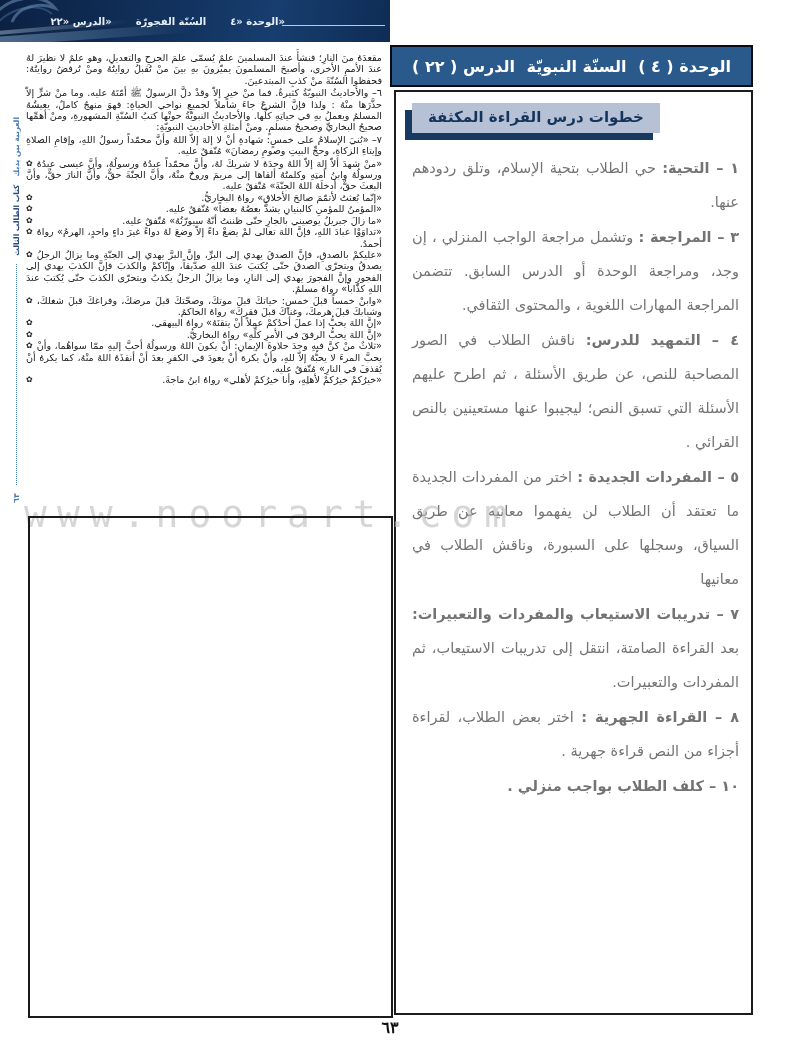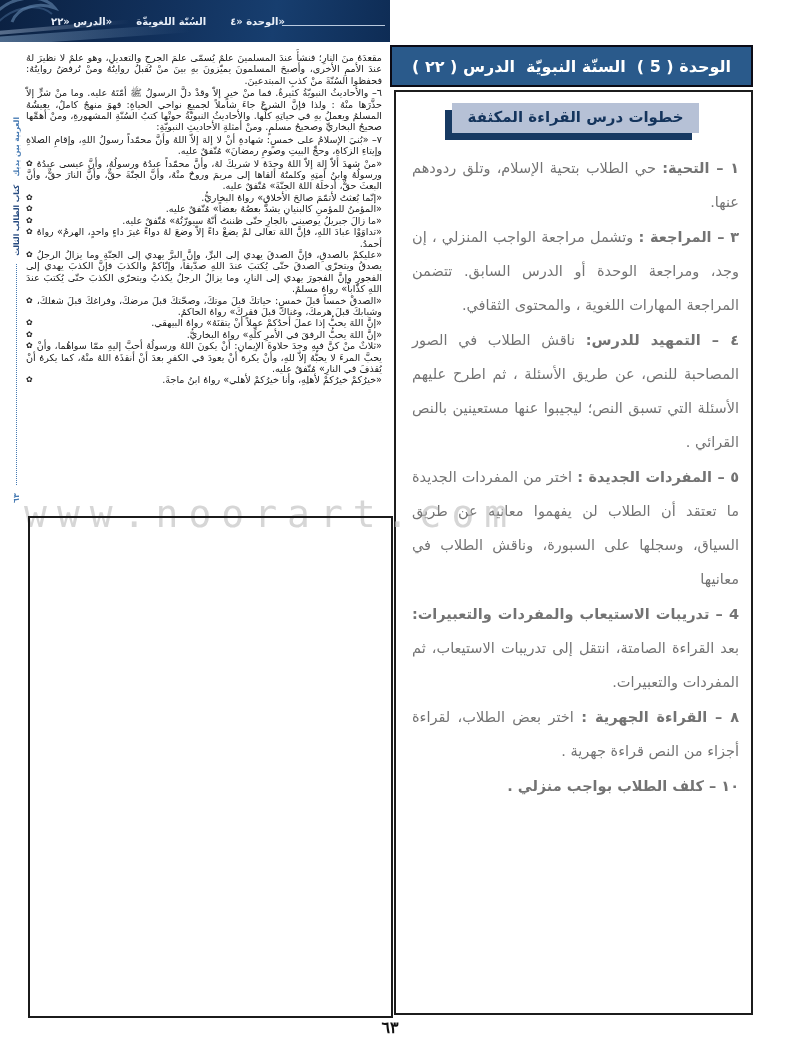--- a/index.html
+++ b/index.html
@@ -28,21 +28,21 @@
   .right-col{position:absolute;left:390px;top:45px;width:363px;direction:rtl;}
   .unit-header{height:38px;background:#2a5a8b;border:2px solid #0b0b16;
     display:flex;justify-content:space-between;align-items:center;
     padding:0 20px;color:#ffffff;font-weight:bold;font-size:16px;}
   .main-box{margin-top:3px;width:355px;height:921px;border:2px solid #1c1c1c;
     background:transparent;padding:0;position:relative;}
   .steps-wrap{padding:11px 12px 0 16px;}
   .steps-title{display:inline-block;background:#b6c1d6;color:#14345c;font-weight:bold;
     font-size:15px;padding:5px 16px 7px;box-shadow:-7px 7px 0 0 #173a63;
     margin:0 0 18px 0;}
-  .title-row{display:flex;justify-content:center;direction:rtl;}
+  .title-row{display:flex;justify-content:flex-end;direction:rtl;}
   .step{font-size:14.5px;line-height:34px;text-align:justify;color:#737373;margin-bottom:1px;}
   .step b{font-weight:bold;}
 
   
   .left-col{position:absolute;left:26px;top:52px;width:356px;direction:rtl;
     font-size:9.6px;line-height:11.4px;text-align:justify;color:#191919;z-index:2;}
   .left-col p{margin:0 0 1px 0;}
   .hadith{position:relative;margin:0;}
   .hadith .fl{float:left;font-size:8px;line-height:11px;color:#222;margin-right:4px;}
 
@@ -77,62 +77,62 @@
 
   <div class="top-bar">
     <svg width="90" height="42" viewBox="0 0 90 42">
       <path d="M-10 20 C 10 -8, 45 -6, 55 8 C 40 2, 18 6, 12 22" fill="none" stroke="rgba(130,170,210,0.45)" stroke-width="3"></path>
       <path d="M-8 30 C 8 6, 38 2, 52 14" fill="none" stroke="rgba(100,140,185,0.35)" stroke-width="2"></path>
     </svg>
     <div class="streak1"></div>
     <div class="streak2"></div>
     <div class="bar-text">
       <span>الوحدة «٤»</span>
-      <span>السُنّة اللغويةّة</span>
+      <span>السُنّة الفجورّة</span>
       <span>الدرس «٢٢»</span>
     </div>
     <div class="bar-line"></div>
   </div>
 
   <div class="left-col">
     <p>مقعدَهُ منَ النارِ؛ فنشأَ عندَ المسلمينَ علمٌ يُسمّى علمَ الجرحِ والتعديلِ، وهو علمٌ لا نظيرَ لهُ عندَ الأممِ الأخرى، وأصبحَ المسلمونَ يميّزونَ بهِ بينَ منْ تُقبلُ روايتُهُ ومنْ تُرفضُ روايتُهُ: فحفظوا السُنّةَ منْ كذبِ المبتدعينَ.</p>
     <p>٦– والأحاديثُ النبويّةُ كثيرةٌ. فما منْ خيرٍ إلاّ وقدْ دلَّ الرسولُ ﷺ أمّتَهُ عليه. وما منْ شرٍّ إلاّ حذَّرَها منْهُ : ولذا فإنَّ الشرعَ جاءَ شاملاً لجميعِ نواحي الحياةِ: فهوَ منهجٌ كاملٌ، يعيشُهُ المسلمُ ويعملُ بهِ في حياتِهِ كلِّها. والأحاديثُ النبويّةُ حوتْها كتبُ السُنّةِ المشهورةِ، ومنْ أهمِّها صحيحُ البخاريِّ وصحيحُ مسلمٍ. ومنْ أمثلةِ الأحاديثِ النبويّةِ:</p>
     <p>٧– «بُنيَ الإسلامُ على خمسٍ: شهادةِ أنْ لا إلهَ إلاّ اللهُ وأنَّ محمّداً رسولُ اللهِ، وإقامِ الصلاةِ وإيتاءِ الزكاةِ، وحجِّ البيتِ وصومِ رمضانَ» مُتّفقٌ عليه.</p>
 
     <div class="hadith"><span class="fl">✿</span><span>«منْ شهدَ ألاّ إلهَ إلاّ اللهُ وحدَهُ لا شريكَ لهُ، وأنَّ محمّداً عبدُهُ ورسولُهُ، وأنَّ عيسى عبدُهُ ورسولُهُ وابنُ أمتِهِ وكلمتُهُ ألقاها إلى مريمَ وروحٌ منْهُ، وأنَّ الجنّةَ حقٌّ، وأنَّ النارَ حقٌّ، وأنَّ البعثَ حقٌّ، أدخلَهُ اللهُ الجنّةَ» مُتّفقٌ عليه.</span></div>
     <div class="hadith"><span class="fl">✿</span><span>«إنّما بُعثتُ لأتمّمَ صالحَ الأخلاقِ» رواهُ البخاريُّ.</span></div>
     <div class="hadith"><span class="fl">✿</span><span>«المؤمنُ للمؤمنِ كالبنيانِ يشدُّ بعضُهُ بعضاً» مُتّفقٌ عليه.</span></div>
     <div class="hadith"><span class="fl">✿</span><span>«ما زالَ جبريلُ يوصيني بالجارِ حتّى ظننتُ أنّهُ سيورّثُهُ» مُتّفقٌ عليه.</span></div>
     <div class="hadith"><span class="fl">✿</span><span>«تداوَوْا عبادَ اللهِ، فإنَّ اللهَ تعالى لمْ يضعْ داءً إلاّ وضعَ لهُ دواءً غيرَ داءٍ واحدٍ، الهرمُ» رواهُ أحمدُ.</span></div>
     <div class="hadith"><span class="fl">✿</span><span>«عليكمْ بالصدقِ، فإنَّ الصدقَ يهدي إلى البرِّ، وإنَّ البرَّ يهدي إلى الجنّةِ وما يزالُ الرجلُ يصدقُ ويتحرّى الصدقَ حتّى يُكتبَ عندَ اللهِ صدّيقاً، وإيّاكمْ والكذبَ فإنَّ الكذبَ يهدي إلى الفجورِ وإنَّ الفجورَ يهدي إلى النارِ، وما يزالُ الرجلُ يكذبُ ويتحرّى الكذبَ حتّى يُكتبَ عندَ اللهِ كذّاباً» رواهُ مسلمٌ.</span></div>
-    <div class="hadith"><span class="fl">✿</span><span>«الصدقْ خمساً قبلَ خمسٍ: حياتكَ قبلَ موتكَ، وصحّتكَ قبلَ مرضكَ، وفراغكَ قبلَ شغلكَ، وشبابكَ قبلَ هرمكَ، وغناكَ قبلَ فقركَ» رواهُ الحاكمُ.</span></div>
+    <div class="hadith"><span class="fl">✿</span><span>«وابنْ خمساً قبلَ خمسٍ: حياتكَ قبلَ موتكَ، وصحّتكَ قبلَ مرضكَ، وفراغكَ قبلَ شغلكَ، وشبابكَ قبلَ هرمكَ، وغناكَ قبلَ فقركَ» رواهُ الحاكمُ.</span></div>
     <div class="hadith"><span class="fl">✿</span><span>«إنَّ اللهَ يحبُّ إذا عملَ أحدُكمْ عملاً أنْ يتقنَهُ» رواهُ البيهقي.</span></div>
     <div class="hadith"><span class="fl">✿</span><span>«إنَّ اللهَ يحبُّ الرفقَ في الأمرِ كلِّهِ» رواهُ البخاريُّ.</span></div>
     <div class="hadith"><span class="fl">✿</span><span>«ثلاثٌ منْ كنَّ فيهِ وجدَ حلاوةَ الإيمانِ: أنْ يكونَ اللهُ ورسولُهُ أحبَّ إليهِ ممّا سواهُما، وأنْ يحبَّ المرءَ لا يحبُّهُ إلاّ للهِ، وأنْ يكرهَ أنْ يعودَ في الكفرِ بعدَ أنْ أنقذَهُ اللهُ منْهُ، كما يكرهُ أنْ يُقذفَ في النارِ» مُتّفقٌ عليه.</span></div>
     <div class="hadith"><span class="fl">✿</span><span>«خيرُكمْ خيرُكمْ لأهلِهِ، وأنا خيرُكمْ لأهلي» رواهُ ابنُ ماجةَ.</span></div>
   </div>
 
   <div class="left-box"></div>
 
   <div class="right-col">
     <div class="unit-header">
-      <span>الوحدة ( 5 )</span>
+      <span>الوحدة ( ٤ )</span>
       <span>السنّة النبويّة</span>
       <span>الدرس ( ٢٢ )</span>
     </div>
     <div class="main-box">
       <div class="steps-wrap">
         <div class="title-row">
           <div class="steps-title">خطوات درس القراءة المكثفة</div>
         </div>
         <div class="step"><b>١ – التحية:</b> <span>حي الطلاب بتحية الإسلام، وتلق ردودهم عنها.</span></div>
         <div class="step"><b>٣ – المراجعة :</b> <span>وتشمل مراجعة الواجب المنزلي ، إن وجد، ومراجعة الوحدة أو الدرس السابق. تتضمن المراجعة المهارات اللغوية ، والمحتوى الثقافي.</span></div>
         <div class="step"><b>٤ – التمهيد للدرس:</b> <span>ناقش الطلاب في الصور المصاحبة للنص، عن طريق الأسئلة ، ثم اطرح عليهم الأسئلة التي تسبق النص؛ ليجيبوا عنها مستعينين بالنص القرائي .</span></div>
         <div class="step"><b>٥ – المفردات الجديدة :</b> <span>اختر من المفردات الجديدة ما تعتقد أن الطلاب لن يفهموا معانيه عن طريق السياق، وسجلها على السبورة، وناقش الطلاب في معانيها</span></div>
-        <div class="step"><b>4 – تدريبات الاستيعاب والمفردات والتعبيرات:</b> <span>بعد القراءة الصامتة، انتقل إلى تدريبات الاستيعاب، ثم المفردات والتعبيرات.</span></div>
+        <div class="step"><b>٧ – تدريبات الاستيعاب والمفردات والتعبيرات:</b> <span>بعد القراءة الصامتة، انتقل إلى تدريبات الاستيعاب، ثم المفردات والتعبيرات.</span></div>
         <div class="step"><b>٨ – القراءة الجهرية :</b> <span>اختر بعض الطلاب، لقراءة أجزاء من النص قراءة جهرية .</span></div>
         <div class="step"><b>١٠ – كلف الطلاب بواجب منزلي .</b> <span></span></div>
       </div>
     </div>
   </div>
 
   <div class="spine">
     <span class="series">العربية بين يديك</span>
     <span class="book">كتاب الطالب الثالث</span>
     <span class="dots"></span>

